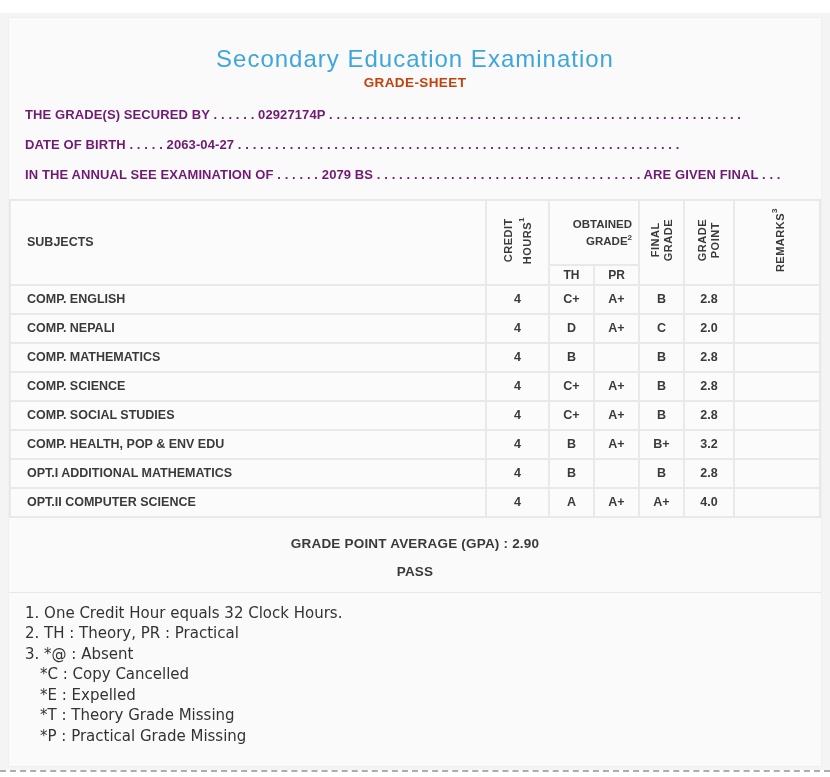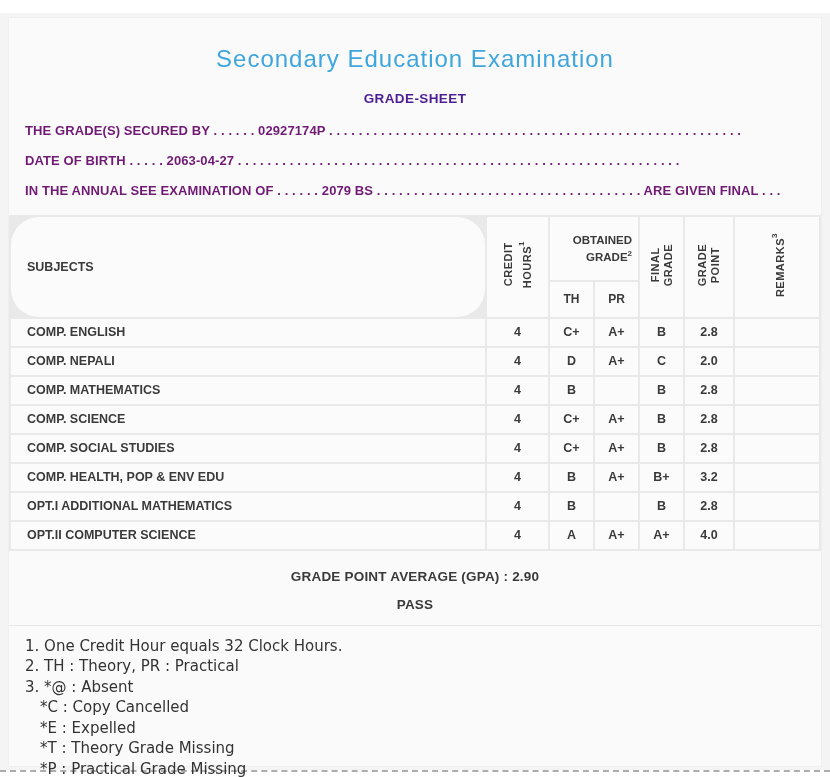--- a/index.html
+++ b/index.html
@@ -5,38 +5,38 @@
   * { margin: 0; padding: 0; box-sizing: border-box; }
   html, body { width: 830px; height: 777px; background: #ffffff; overflow: hidden;
     font-family: "Liberation Sans", sans-serif; }
   .top-white { height: 13px; background: #ffffff; }
   .band { height: 757px; background: #f4f4f4; padding: 4px 8px 0 8px; }
   .card { width: 814px; height: 750px; background: #fafafa; border: 1px solid #efefef; }
   .dashed-divider { border-top: 2px dashed #adadad; height: 0; }
 
   .title-block { text-align: center; padding-top: 28px; }
   .page-title { font-size: 24px; font-weight: 400; letter-spacing: 1px; color: #3ea6dc; line-height: 26px; }
-  .page-subtitle { margin-top: 20px; font-size: 13.5px; font-weight: 700; color: #4c1d95;
+  .page-subtitle { margin-top: 4px; font-size: 13.5px; font-weight: 700; color: #c2410c;
     letter-spacing: 0.4px; line-height: 14px; }
 
   .info-block { margin: 10px 16px 0 16px; color: #701a75; }
   .info-line { height: 30px; line-height: 30px; font-size: 13px; font-weight: 700;
     white-space: nowrap; overflow: hidden; letter-spacing: 0.1px; }
   .info-line span { white-space: nowrap; }
 
   table.grades { width: 812px; margin-top: 9px; table-layout: fixed;
     border-collapse: separate; border-spacing: 2px; background: #e9e9e9; }
   table.grades th, table.grades td { background: #fbfbfb; color: #3a3a3a; }
-  th.h-subjects { text-align: left; padding-left: 16px; font-size: 12.5px; font-weight: 700; border-radius: 28px; }
+  th.h-subjects { text-align: left; padding-left: 16px; font-size: 12.5px; font-weight: 700; }
   th.vert { vertical-align: middle; text-align: center; height: 70px; }
   .vtext { display: inline-block; writing-mode: vertical-rl; transform: rotate(180deg);
     white-space: pre-line; font-size: 11px; font-weight: 700; line-height: 13px; letter-spacing: 0.5px; }
   th.h-obtained { font-size: 11.5px; font-weight: 700; text-align: right;
     vertical-align: middle; height: 58px; line-height: 14px; padding: 16px 6px; }
-  th.h-sub { height: 35px; font-size: 12px; font-weight: 700; text-align: center; vertical-align: middle; }
+  th.h-sub { height: 18px; font-size: 12px; font-weight: 700; text-align: center; vertical-align: middle; }
   sup { font-size: 8px; }
 
   td.c-subject { text-align: left; padding-left: 16px; font-size: 12.5px; font-weight: 700; height: 27px; }
   td.c-val { text-align: center; font-size: 12.5px; font-weight: 700; height: 27px; }
 
   .summary { padding: 12px 16px 6px 16px; border-bottom: 1px solid #e7e7e7; }
   .summary-line { height: 28px; line-height: 28px; text-align: center; font-size: 13.5px;
     font-weight: 700; color: #3a3a3a; letter-spacing: 0.2px; }
 
   .footnotes { padding: 10px 16px; font-family: "DejaVu Sans", sans-serif;

